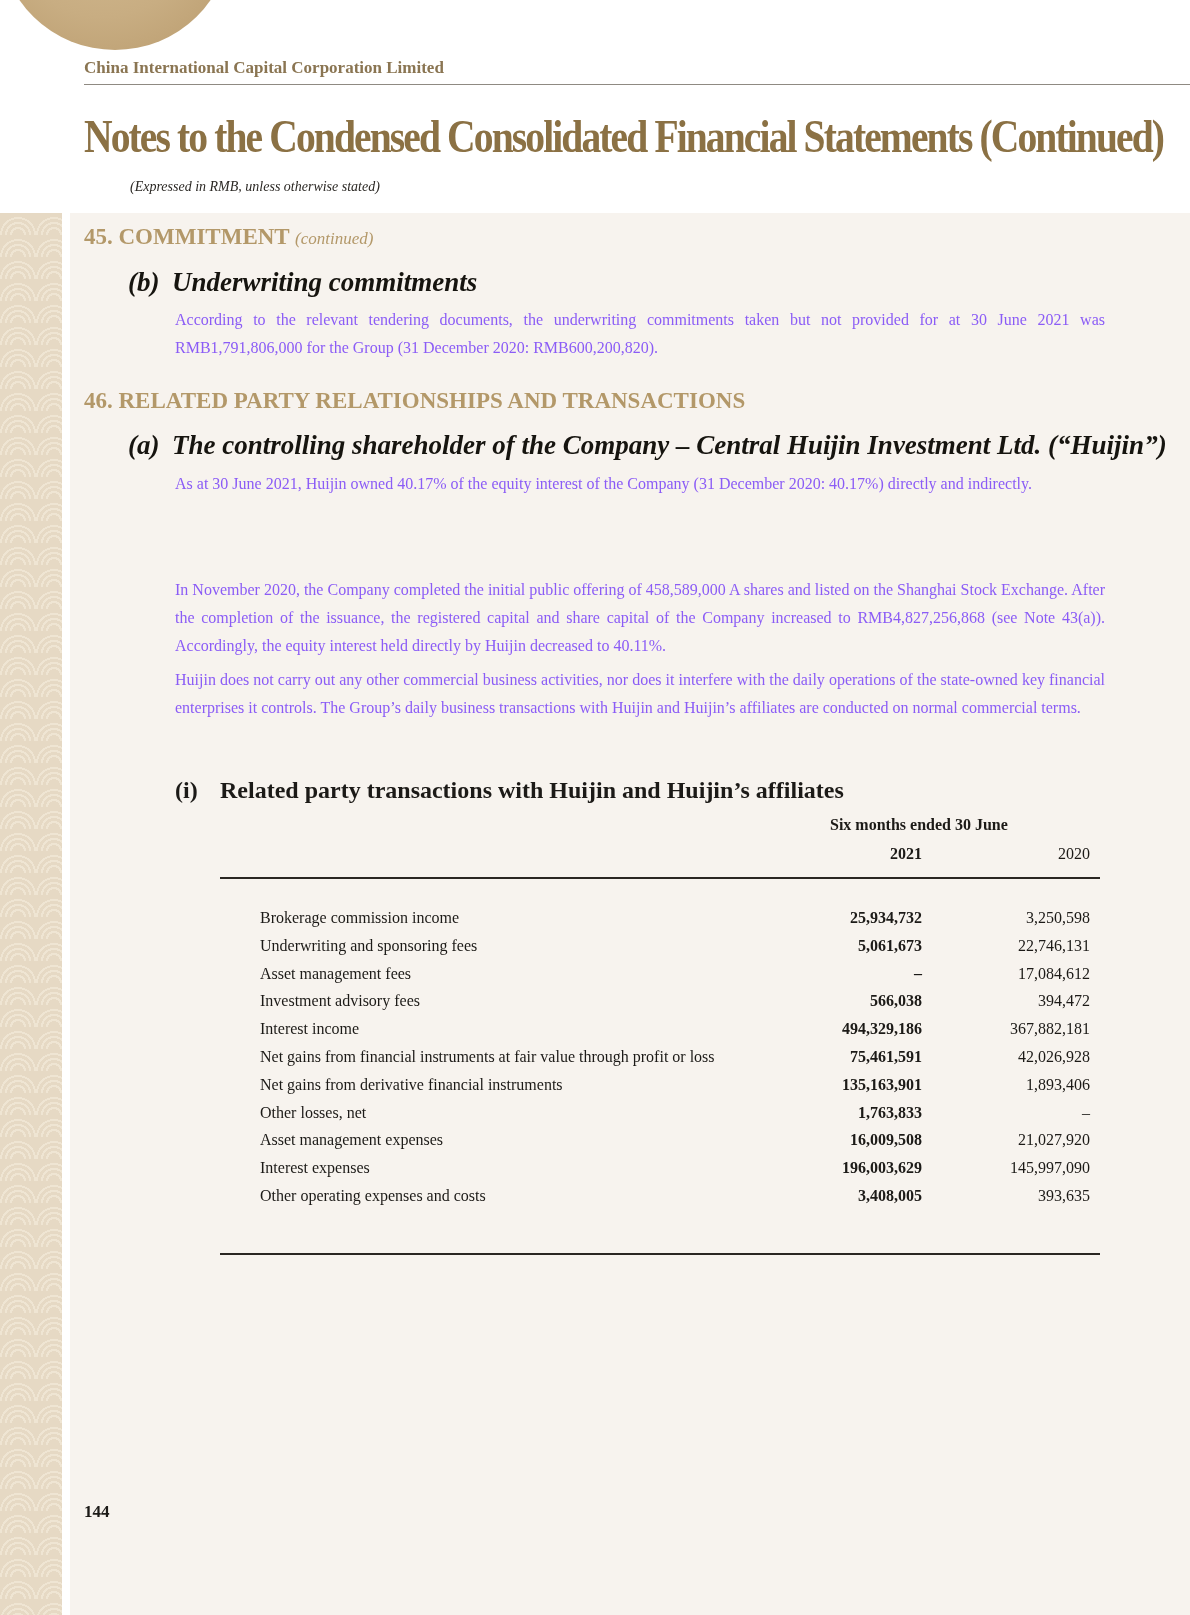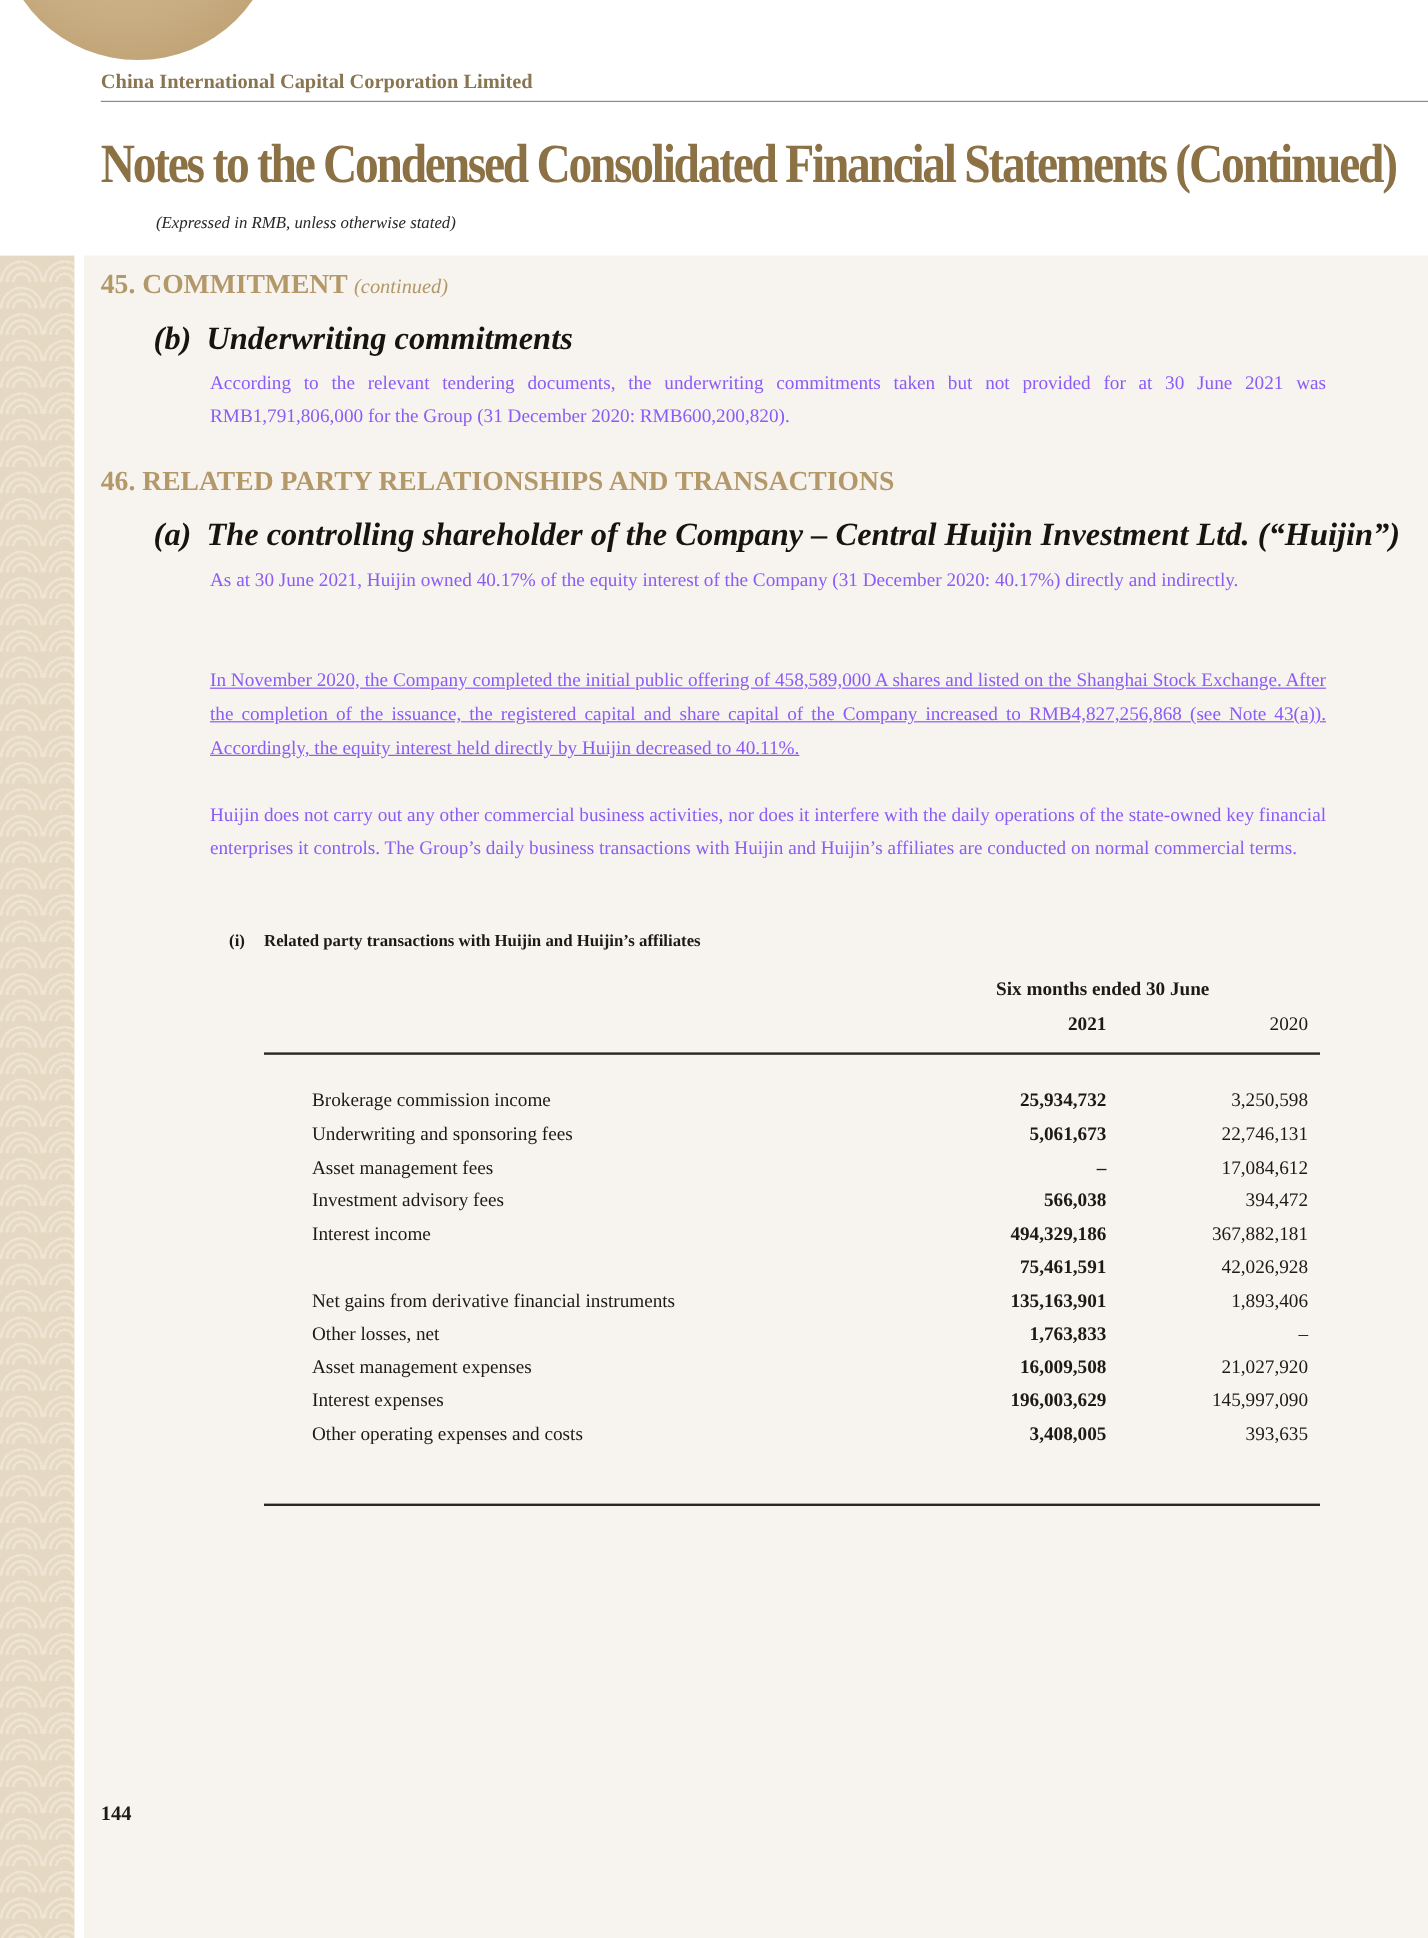--- a/index.html
+++ b/index.html
@@ -15,21 +15,21 @@
   .side-band { position:absolute; left:0; top:213px; width:62px; height:1402px; background-color:#e6d9c4;
          background-image:
            radial-gradient(circle at 50% 100%, transparent 0 6px, #efe5d3 6px 8px, transparent 8px 11px, #efe5d3 11px 13px, transparent 13px 16px, #efe5d3 16px 18px, transparent 18px);
          background-size:36px 22px; }
   .panel { position:absolute; left:70px; top:213px; width:1120px; height:1402px; background:#f7f3ee; }
   .sec-title { position:absolute; left:84px; font-size:23px; font-weight:bold; color:#b39869; white-space:nowrap; }
   .sec-title .cont { font-size:17px; font-style:italic; font-weight:normal; }
   .sub-title { position:absolute; left:128px; font-size:27px; font-weight:bold; font-style:italic; color:#16140f; white-space:nowrap; }
   .sub-title .lbl { display:inline-block; width:44px; }
   .para { position:absolute; left:175px; width:930px; font-size:16px; line-height:28px; text-align:justify; color:#8b5cf6; }
-  .sub-sub { position:absolute; left:175px; top:777px; font-size:14px; font-weight:bold; white-space:nowrap;text-align:center; }
+  .sub-sub { position:absolute; left:175px; top:777px; font-size:24px; font-weight:bold; white-space:nowrap; }
   .sub-sub .lbl { display:inline-block; width:45px; }
   .tbl-head-group { position:absolute; left:830px; top:816px; font-size:16px; font-weight:bold; }
   .yr { position:absolute; top:845px; font-size:16px; }
   .yr.y1 { left:860px; width:62px; text-align:right; font-weight:bold; }
   .yr.y2 { left:1000px; width:90px; text-align:right; }
   .rule-thick { position:absolute; left:220px; width:880px; height:2px; background:#2a2622; }
   .rows { position:absolute; left:220px; top:909px; width:880px; }
   .row { position:relative; height:27.8px; font-size:16px; }
   .row .lbl { position:absolute; left:0; top:0; white-space:nowrap;margin-left:40px; }
   .row .v1 { position:absolute; right:178px; top:0; font-weight:bold; }
@@ -55,21 +55,21 @@
 <div class="sub-title" style="top:267px;">
   <span class="lbl">(b)</span><span>Underwriting commitments</span>
 </div>
 <div class="para" style="top:306px;">According to the relevant tendering documents, the underwriting commitments taken but not provided for at 30 June 2021 was RMB1,791,806,000 for the Group (31 December 2020: RMB600,200,820).</div>
 
 <div class="sec-title" style="top:388px;">46. RELATED PARTY RELATIONSHIPS AND TRANSACTIONS</div>
 <div class="sub-title" style="top:430px;">
   <span class="lbl">(a)</span><span>The controlling shareholder of the Company – Central Huijin Investment Ltd. (“Huijin”)</span>
 </div>
 <div class="para" style="top:470px;">As at 30 June 2021, Huijin owned 40.17% of the equity interest of the Company (31 December 2020: 40.17%) directly and indirectly.</div>
-<div class="para" style="top:554px;text-decoration:underline;">In November 2020, the Company completed the initial public offering of 458,589,000 A shares and listed on the Shanghai Stock Exchange. After the completion of the issuance, the registered capital and share capital of the Company increased to RMB4,827,256,868 (see Note 43(a)). Accordingly, the equity interest held directly by Huijin decreased to 40.11%.</div>
+<div class="para" style="top:576px;">In November 2020, the Company completed the initial public offering of 458,589,000 A shares and listed on the Shanghai Stock Exchange. After the completion of the issuance, the registered capital and share capital of the Company increased to RMB4,827,256,868 (see Note 43(a)). Accordingly, the equity interest held directly by Huijin decreased to 40.11%.</div>
 <div class="para" style="top:666px;">Huijin does not carry out any other commercial business activities, nor does it interfere with the daily operations of the state-owned key financial enterprises it controls. The Group’s daily business transactions with Huijin and Huijin’s affiliates are conducted on normal commercial terms.</div>
 
 <div class="sub-sub">
   <span class="lbl">(i)</span><span>Related party transactions with Huijin and Huijin’s affiliates</span>
 </div>
 
 <div class="tbl-head-group">Six months ended 30 June</div>
 <div class="yr y1">2021</div>
 <div class="yr y2">2020</div>
 <div class="rule-thick" style="top:877px;"></div>
@@ -94,20 +94,21 @@
       <span class="lbl">Investment advisory fees</span>
       <span class="v1">566,038</span>
       <span class="v2">394,472</span>
     </div>
   <div class="row">
       <span class="lbl">Interest income</span>
       <span class="v1">494,329,186</span>
       <span class="v2">367,882,181</span>
     </div>
   <div class="row">
+      <span class="lbl">Net gains from financial instruments at fair value through profit or loss</span>
       <span class="v1">75,461,591</span>
       <span class="v2">42,026,928</span>
     </div>
   <div class="row">
       <span class="lbl">Net gains from derivative financial instruments</span>
       <span class="v1">135,163,901</span>
       <span class="v2">1,893,406</span>
     </div>
   <div class="row">
       <span class="lbl">Other losses, net</span>

